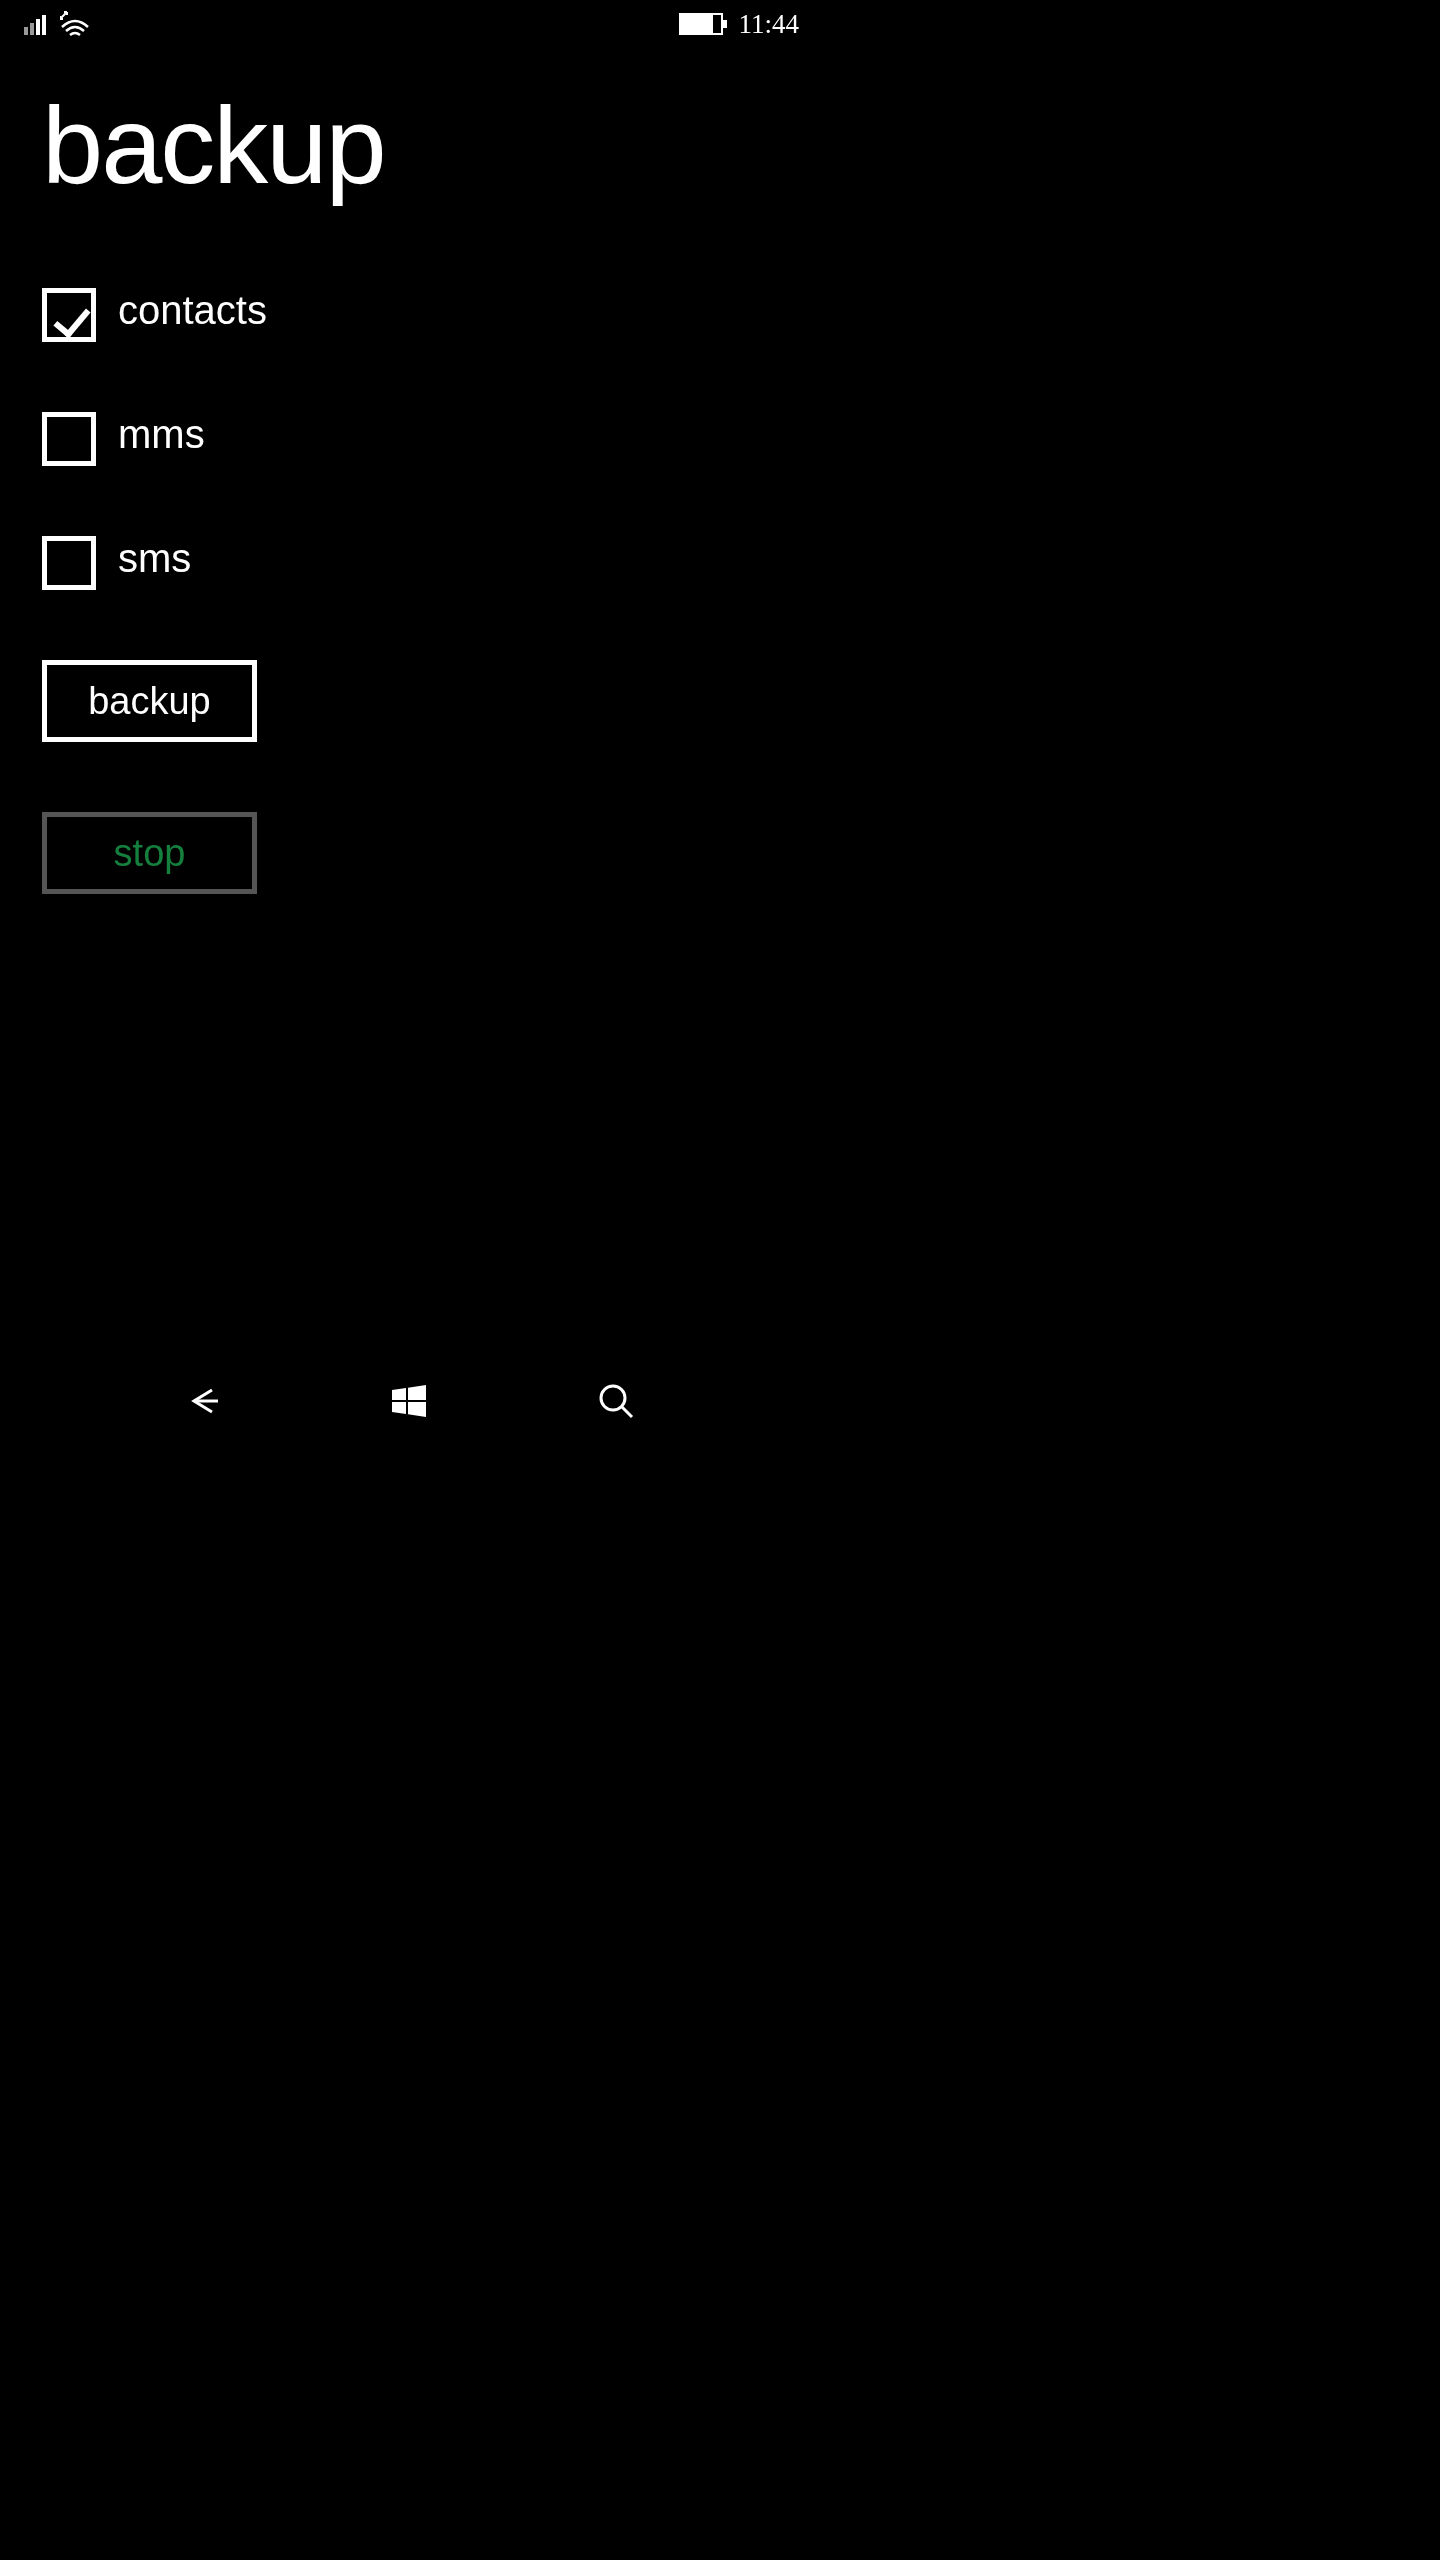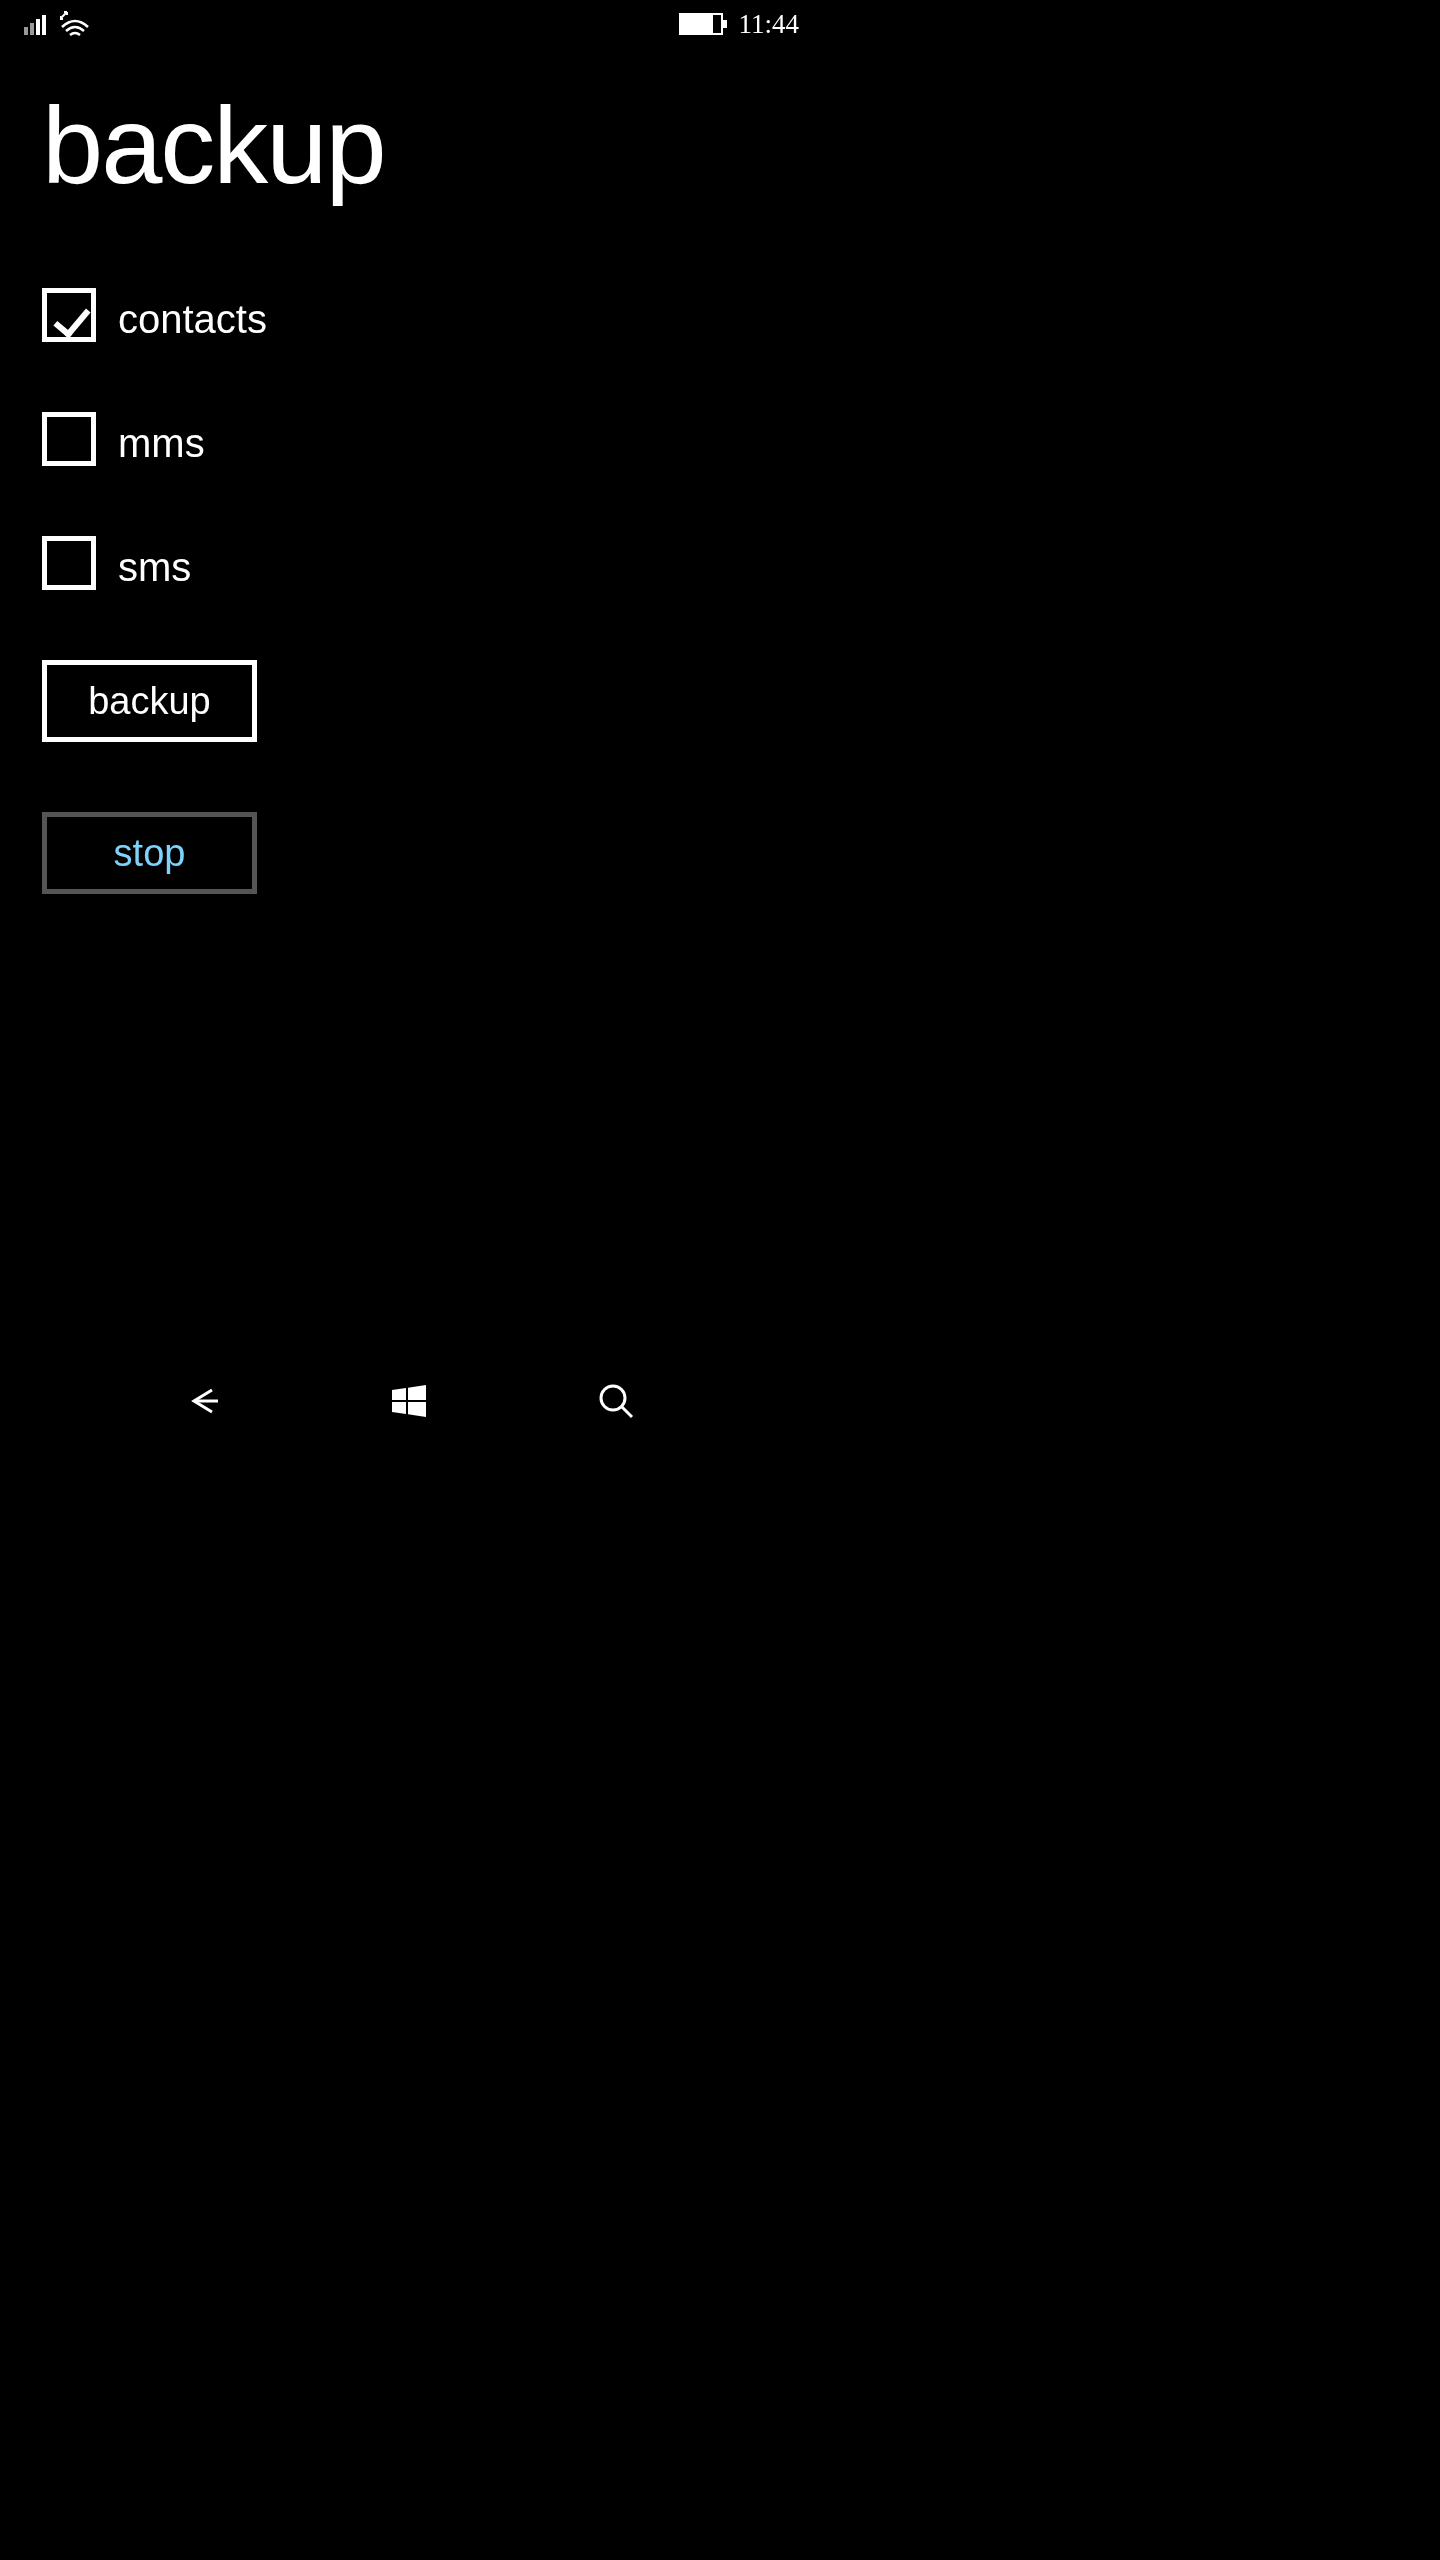--- a/index.html
+++ b/index.html
@@ -118,21 +118,21 @@
       margin-top: 66px;
     }
     
     
     .checkbox-group {
       margin-top: 88px;
     }
     
     .checkbox-item {
       display: flex;
-      align-items: flex-end;
+      align-items: flex-start;
       gap: 22px;
       margin-bottom: 70px;
     }
     
     .checkbox {
       width: 54px;
       height: 54px;
       border: 5px solid #fff;
       position: relative;
       flex-shrink: 0;
@@ -170,21 +170,21 @@
       font-size: 38px;
       font-weight: 500;
       font-family: inherit;
       text-align: center;
       margin-bottom: 70px;
       cursor: pointer;
     }
     
     .btn.disabled {
       border-color: #555;
-      color: #7dd3fc;
+      color: #15803d;
       cursor: default;
     }
     
     
     .nav-bar {
       position: absolute;
       bottom: 0;
       left: 0;
       right: 0;
       height: 78px;

